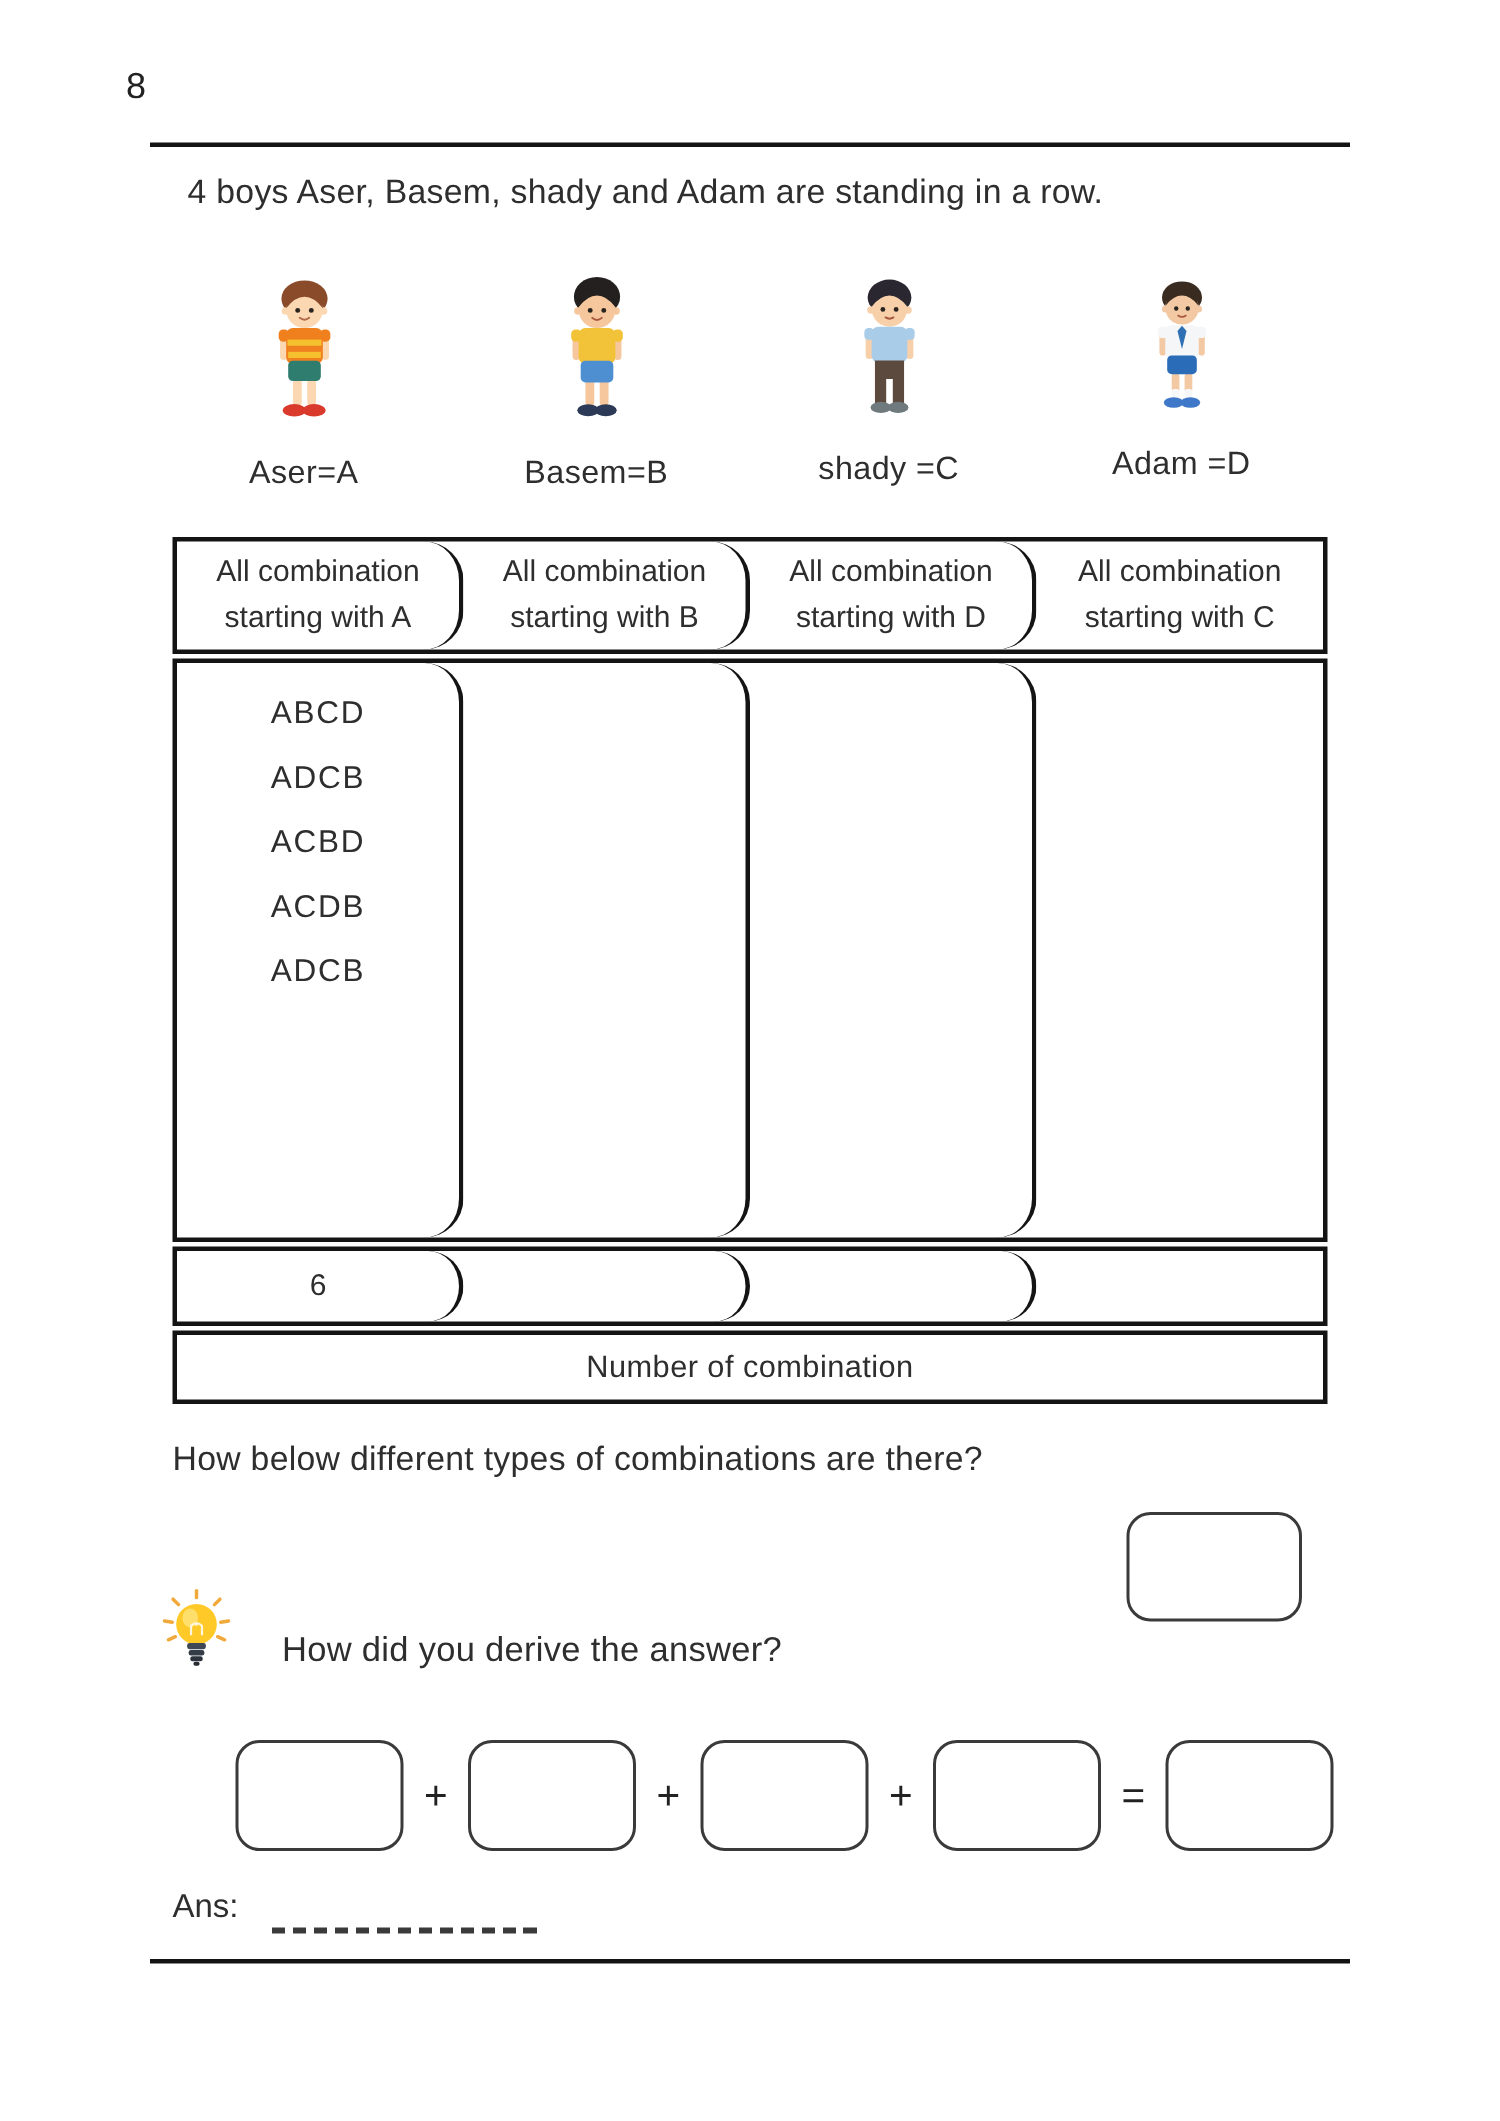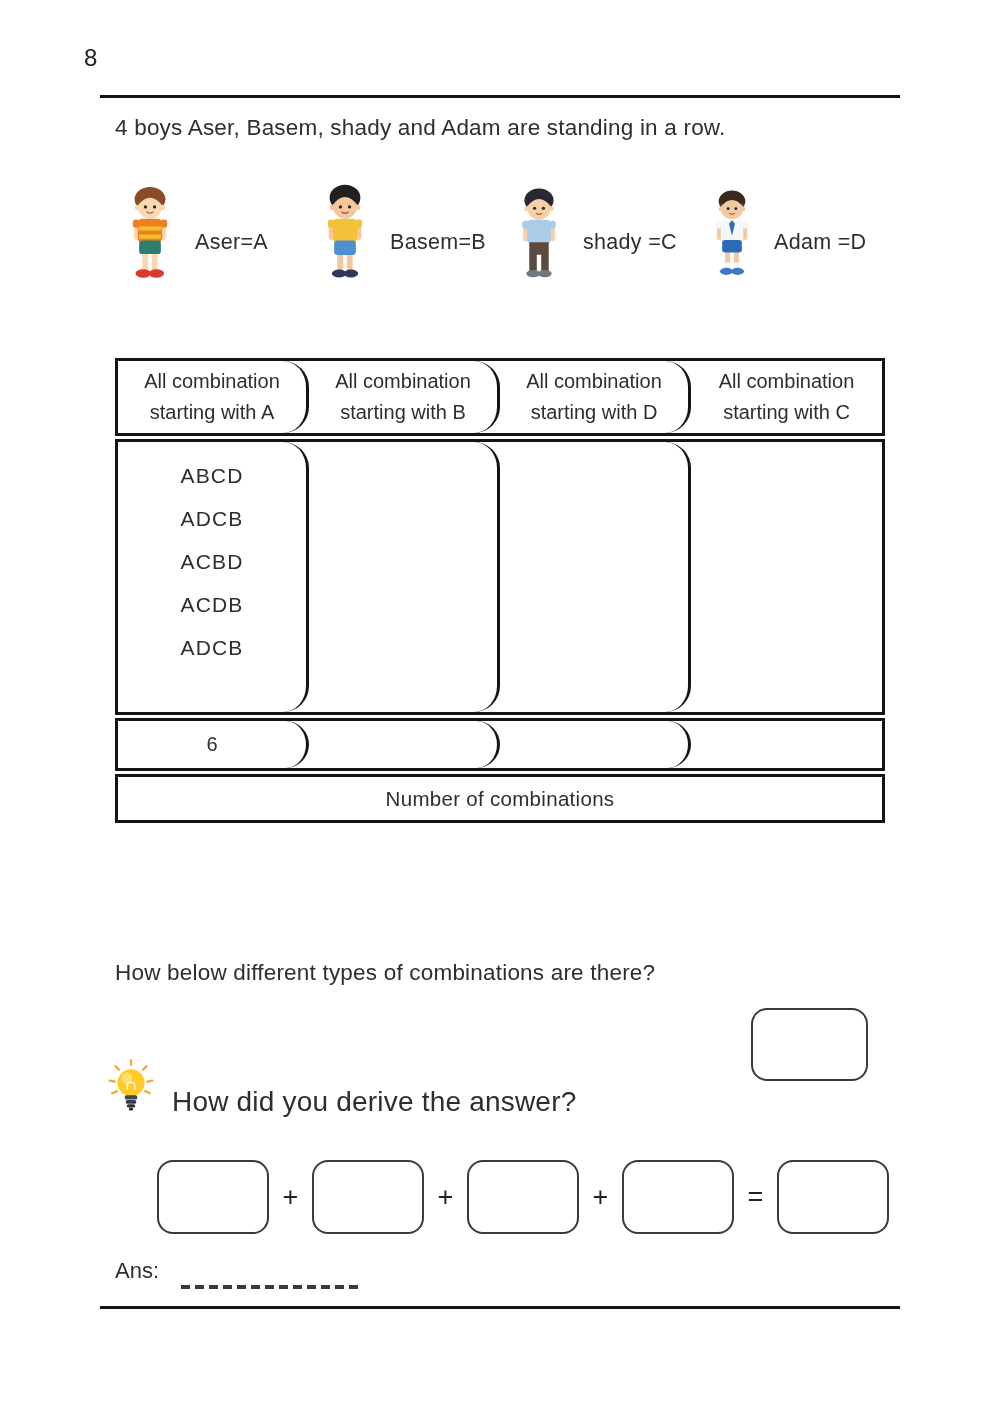--- a/index.html
+++ b/index.html
@@ -4,43 +4,43 @@
 <style>
   html,body { margin:0; padding:0; background:#ffffff; }
   .page {
     position:relative; width:1000px; height:1414px; background:#ffffff;
     font-family:"Liberation Sans","DejaVu Sans",sans-serif; color:#2e2e2e; overflow:hidden;
   }
   .rule { position:absolute; left:100px; width:800px; height:3px; background:#141414; }
   .rule-top { top:95px; }
   .rule-bottom { top:1306px; }
   .page-number { position:absolute; left:84px; top:44px; font-size:24px; color:#222; }
-  .intro { position:absolute; left:115px; top:110px; width:800px; font-size:22.5px; line-height:36px; letter-spacing:0.2px; }
+  .intro { position:absolute; left:125px; top:110px; width:800px; font-size:22.5px; line-height:36px; letter-spacing:0.2px; }
   .boys-row { position:absolute; left:105px; top:182px; width:780px; display:flex; }
-  .boy-cell { flex:1; display:flex; flex-direction:row; align-items:center; }
+  .boy-cell { flex:1; display:flex; flex-direction:column; align-items:center; }
   .boy-cell svg { display:block; }
   .boy-label { margin-top:5px; font-size:21.5px; letter-spacing:0.3px; }
 
   .combo-table { position:absolute; left:115px; top:358px; width:770px; }
   .t-block { border:3px solid #141414; display:grid; grid-template-columns:repeat(4,1fr); margin-top:3px; box-sizing:border-box; background:#fff; }
   .t-block.first { margin-top:0; }
   .t-cell { border-right:3px solid #141414; box-sizing:border-box;border-radius:26px; }
   .t-cell:last-child { border-right:none; }
   .t-block.header .t-cell { min-height:70px; padding:5px 12px; display:flex; align-items:center; justify-content:center; text-align:center; font-size:20px; line-height:31px; }
-  .t-block.body .t-cell { height:270px; padding-top:12px; }
+  .t-block.body .t-cell { height:383px; padding-top:12px; }
   .entries { text-align:center; font-size:21px; letter-spacing:1.2px; }
   .entry { height:43px; line-height:43px; }
   .t-block.count .t-cell { height:47px; display:flex; align-items:center; justify-content:center; font-size:20px; }
   .t-block.footer { display:block; }
   .footer-cell { height:43px; display:flex; align-items:center; justify-content:center; font-size:20.5px; letter-spacing:0.3px; }
 
   .question { position:absolute; left:115px; top:960px; font-size:22.5px; letter-spacing:0.2px; }
   .answer-box { position:absolute; left:751px; top:1008px; width:113px; height:69px; border:2.2px solid #3a3a3a; border-radius:16px; background:#fff; }
   .hint-icon { position:absolute; left:106px; top:1058px; }
-  .hint-text { position:absolute; left:172px; top:1086px; font-size:28px; letter-spacing:0.2px; }
+  .hint-text { position:absolute; left:188px; top:1086px; font-size:23px; letter-spacing:0.2px; }
 
   .equation-row { position:absolute; left:157px; top:1160px; display:flex; align-items:center; }
   .eq-box { width:112px; height:74px; border:2.2px solid #3a3a3a; border-radius:16px; background:#fff; box-sizing:border-box; }
   .eq-op { width:43px; text-align:center; font-size:27px; color:#222; }
 
   .ans-label { position:absolute; left:115px; top:1258px; font-size:22px; }
   .ans-line { position:absolute; left:181px; top:1285px; width:178px; height:3.5px;
     background:repeating-linear-gradient(90deg,#3a3a3a 0 9px,transparent 9px 14px); }
 </style>
 </head>
@@ -241,21 +241,21 @@
       <div class="t-cell"></div>
       <div class="t-cell"></div>
     </div>
     <div class="t-block count">
       <div class="t-cell">6</div>
       <div class="t-cell"></div>
       <div class="t-cell"></div>
       <div class="t-cell"></div>
     </div>
     <div class="t-block footer">
-      <div class="footer-cell">Number of combinations</div>
+      <div class="footer-cell">Number of combination</div>
     </div>
   </div>
 
   <div class="question">How below different types of combinations are there?</div>
 
   <div class="answer-box"></div>
 
   <svg class="hint-icon" width="50" height="60" viewBox="0 0 48 56">
     <g stroke="#f2a93b" stroke-width="2.2" stroke-linecap="round">
       <line x1="24" y1="1.5" x2="24" y2="6"></line>

